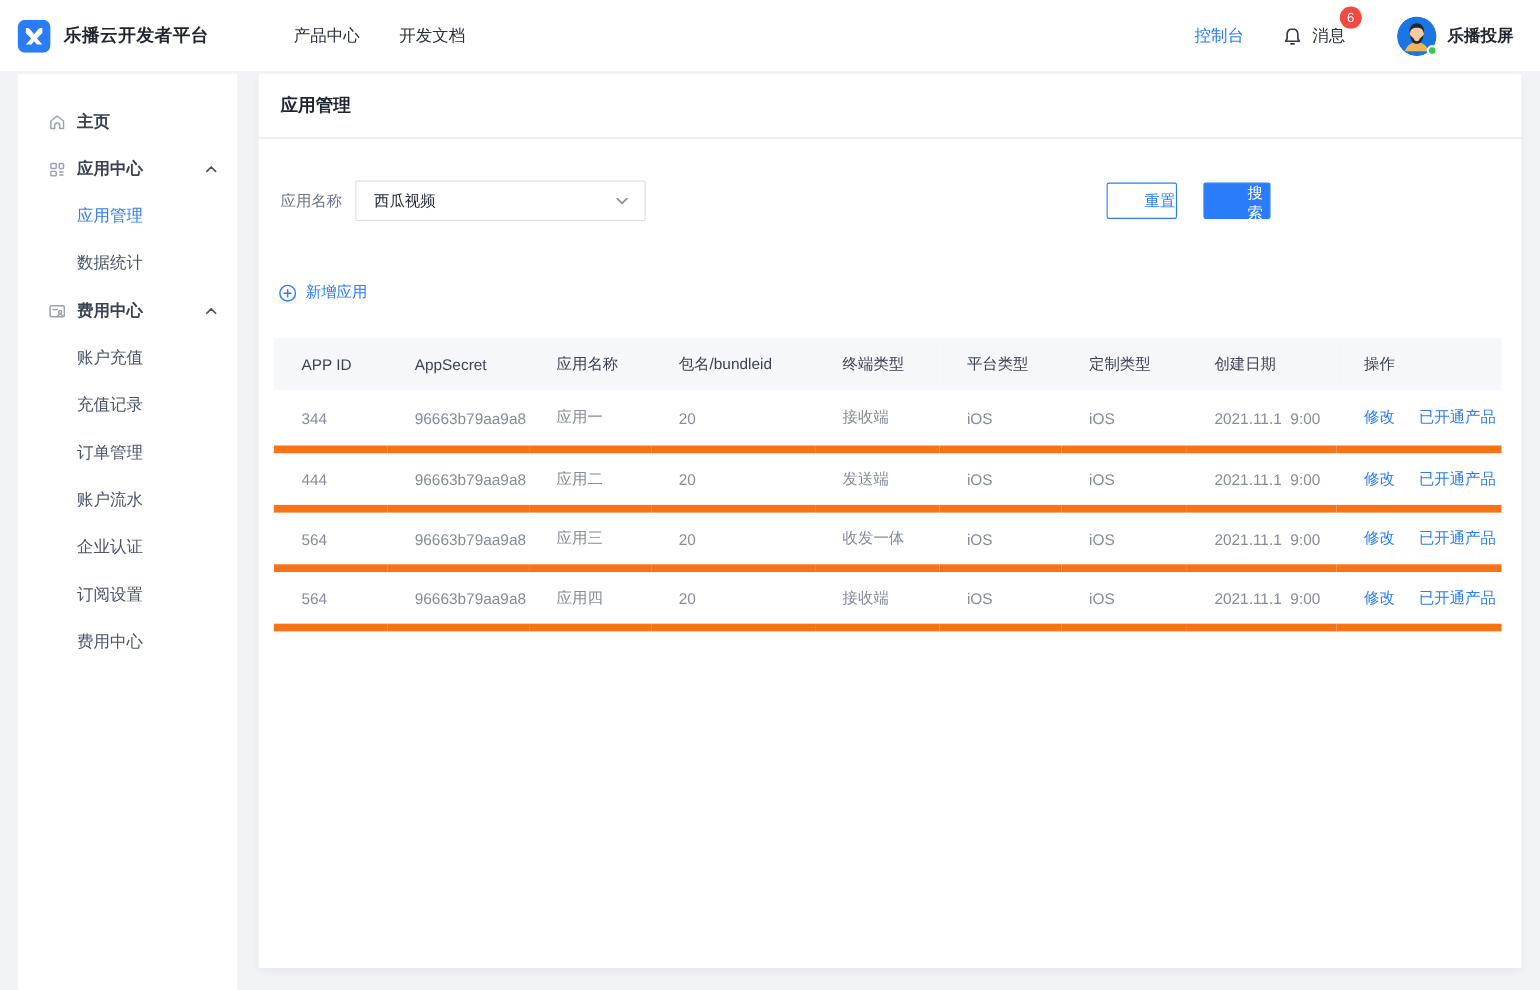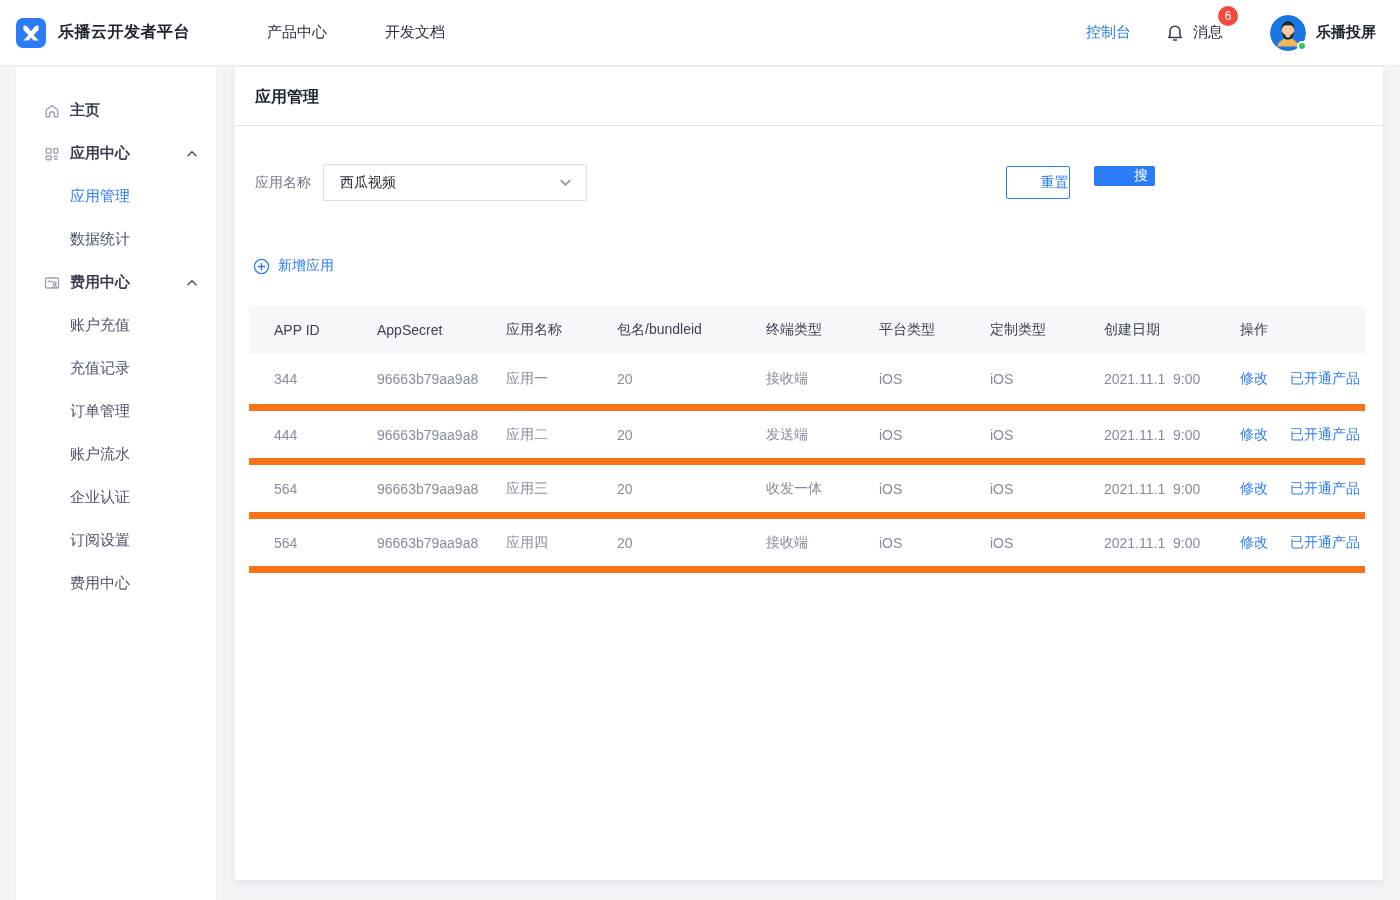--- a/index.html
+++ b/index.html
@@ -12,21 +12,21 @@
     color:#333;
   }
   
   .navbar {
     position:absolute; top:0; left:0; width:1400px; height:66px;
     background:#fff; border-bottom:1px solid #ebedf1;
     display:flex; align-items:center; padding:0 24px 0 16px;
   }
   .brand { display:flex; align-items:center; gap:12px; }
   .brand-text { font-size:16px; font-weight:bold; color:#20252e; letter-spacing:.5px; }
-  .nav-links { display:flex; gap:58px; margin-left:77px; }
+  .nav-links { display:flex; gap:36px; margin-left:77px; }
   .nav-link { font-size:15px; color:#2a303c; cursor:pointer; }
   .nav-right { margin-left:auto; display:flex; align-items:center; }
   .console-link { font-size:15px; color:#2b7cf8; cursor:pointer; }
   .msg-group { display:flex; align-items:center; gap:8px; margin-left:34px; position:relative; cursor:pointer; }
   .msg-label { font-size:15px; color:#2a303c; }
   .badge {
     position:absolute; top:-17px; left:53px;
     min-width:20px; height:20px; border-radius:10px;
     background:#f4493f; color:#fff; font-size:12px;
     display:flex; align-items:center; justify-content:center; padding:0 5px;
@@ -77,21 +77,21 @@
     display:flex; align-items:center; padding:0 14px 0 16px;
     font-size:14px; color:#262c38; cursor:pointer;
   }
   .select-box .sel-chev { margin-left:auto; display:flex; }
   .btn { font-family:Liberation Sans, sans-serif; font-size:14px; border-radius:2px; cursor:pointer;padding-left:33px; }
   .btn-reset {
     position:absolute; left:771px; top:2px; width:64px; height:33px;
     background:#fff; border:1px solid #2b7cf8; color:#2b7cf8;
   }
   .btn-search {
-    position:absolute; left:859px; top:2px; width:61px; height:20px;
+    position:absolute; left:859px; top:2px; width:61px; height:33px;
     background:#2b7cf8; border:1px solid #2b7cf8; color:#fff;
   }
   .add-row {
     margin:56px 0 0 18px; display:inline-flex; align-items:center; gap:8px;
     color:#2b7cf8; font-size:14px; cursor:pointer; text-decoration:none;
   }
   .add-row .aicon { display:flex; }
 
   .table-wrap { margin:27px 18px 0 14px; }
   table { width:100%; border-collapse:collapse; table-layout:fixed; }

